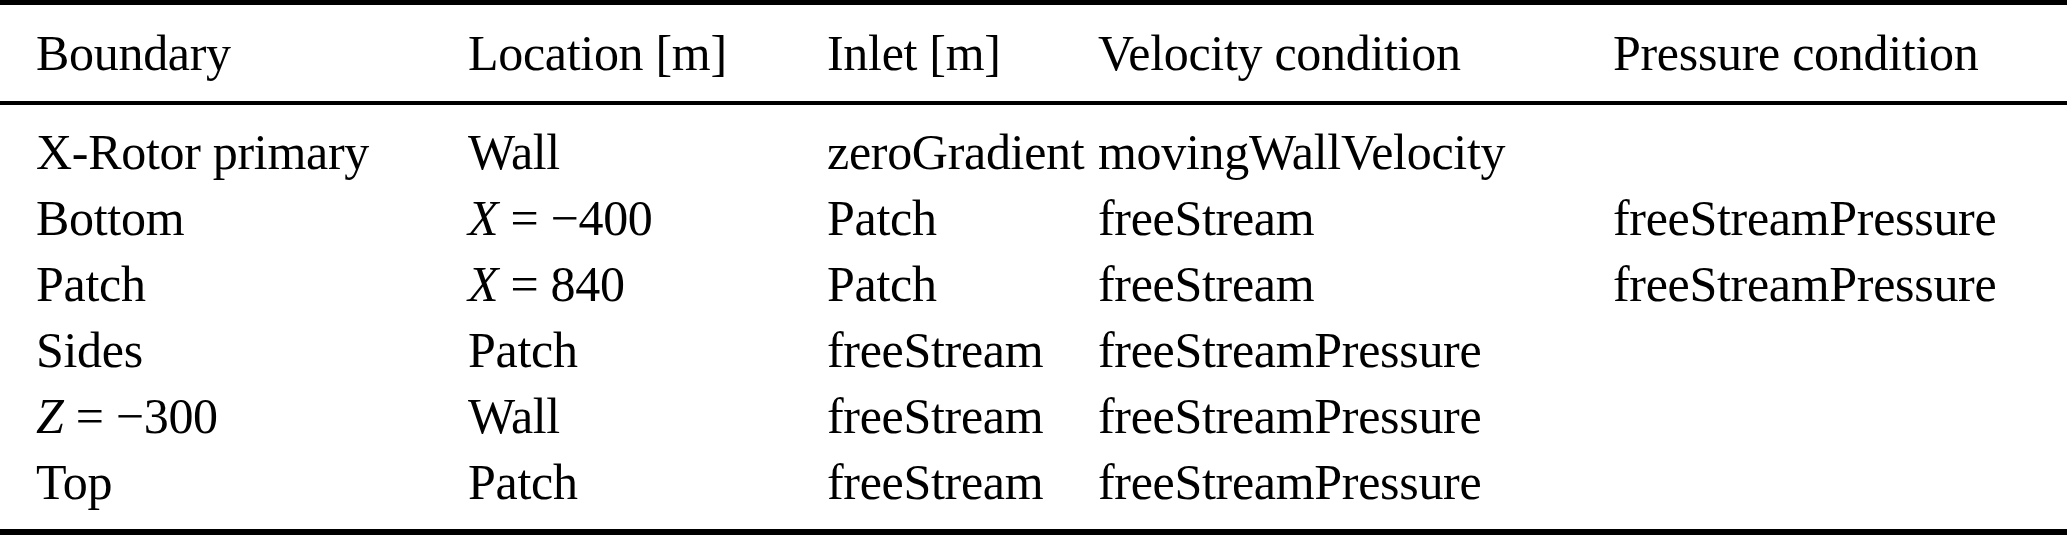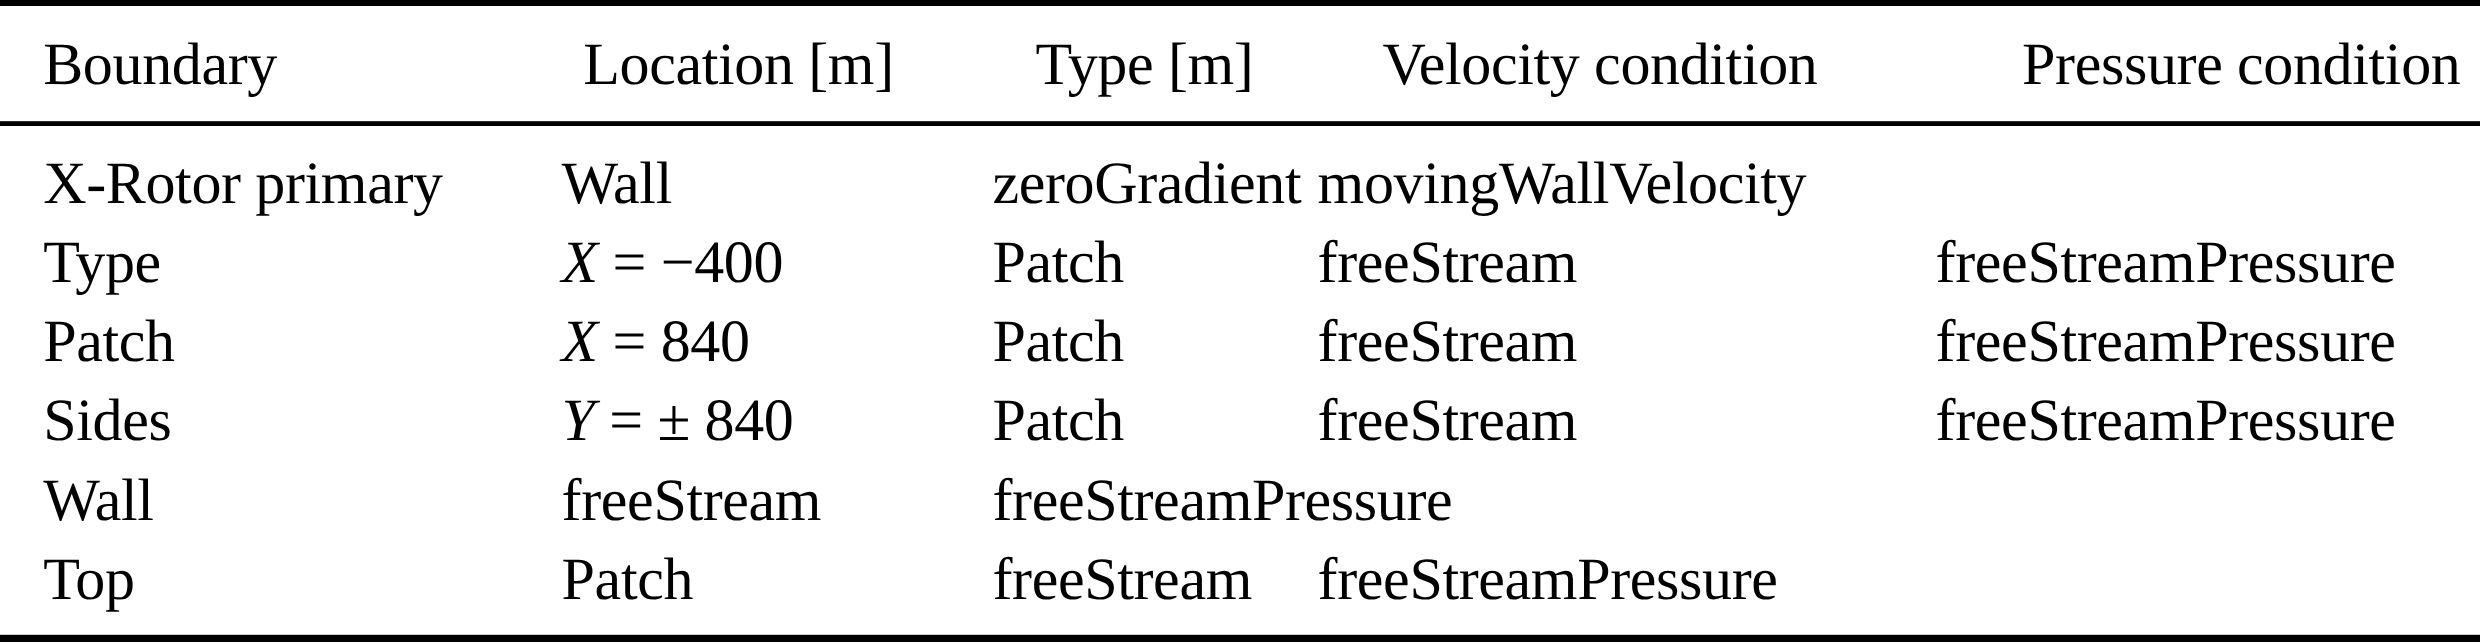--- a/index.html
+++ b/index.html
@@ -30,21 +30,20 @@
   .rule-bottom { height: 6px; }
   .row {
     display: grid;
     grid-template-columns: 432px 359px 271px 515px 1fr;
     padding-left: 36px;
     align-items: center;
     flex: 0 0 auto;
   }
   .header-row {
     height: 96px;
-    gap: 18px;
   }
   .body-rows {
     padding: 14px 0;
     flex: 0 0 auto;
   }
   .body-rows .row {
     height: 66px;
   }
   .cell {
     font-size: 50px;
@@ -59,61 +58,61 @@
 </head>
 <body>
 
 <div class="table-wrap">
 
   <div class="rule rule-top"></div>
 
   <div class="row header-row">
     <div class="cell">Boundary</div>
     <div class="cell">Location [m]</div>
-    <div class="cell">Type [m]</div>
+    <div class="cell">Inlet [m]</div>
     <div class="cell">Velocity condition</div>
     <div class="cell">Pressure condition</div>
   </div>
 
   <div class="rule rule-mid"></div>
 
   <div class="body-rows">
 
     <div class="row">
       <div class="cell">X-Rotor primary</div>
       <div class="cell">Wall</div>
       <div class="cell">zeroGradient</div>
       <div class="cell">movingWallVelocity</div>
     </div>
 
     <div class="row">
-      <div class="cell">Type</div>
+      <div class="cell">Bottom</div>
       <div class="cell"><span class="loc-var">X</span><span> = −400</span></div>
       <div class="cell">Patch</div>
       <div class="cell">freeStream</div>
       <div class="cell">freeStreamPressure</div>
     </div>
 
     <div class="row">
       <div class="cell">Patch</div>
       <div class="cell"><span class="loc-var">X</span><span> = 840</span></div>
       <div class="cell">Patch</div>
       <div class="cell">freeStream</div>
       <div class="cell">freeStreamPressure</div>
     </div>
 
     <div class="row">
       <div class="cell">Sides</div>
-      <div class="cell"><span class="loc-var">Y</span><span> = ± 840</span></div>
       <div class="cell">Patch</div>
       <div class="cell">freeStream</div>
       <div class="cell">freeStreamPressure</div>
     </div>
 
     <div class="row">
+      <div class="cell"><span class="loc-var">Z</span><span> = −300</span></div>
       <div class="cell">Wall</div>
       <div class="cell">freeStream</div>
       <div class="cell">freeStreamPressure</div>
     </div>
 
     <div class="row">
       <div class="cell">Top</div>
       <div class="cell">Patch</div>
       <div class="cell">freeStream</div>
       <div class="cell">freeStreamPressure</div>

